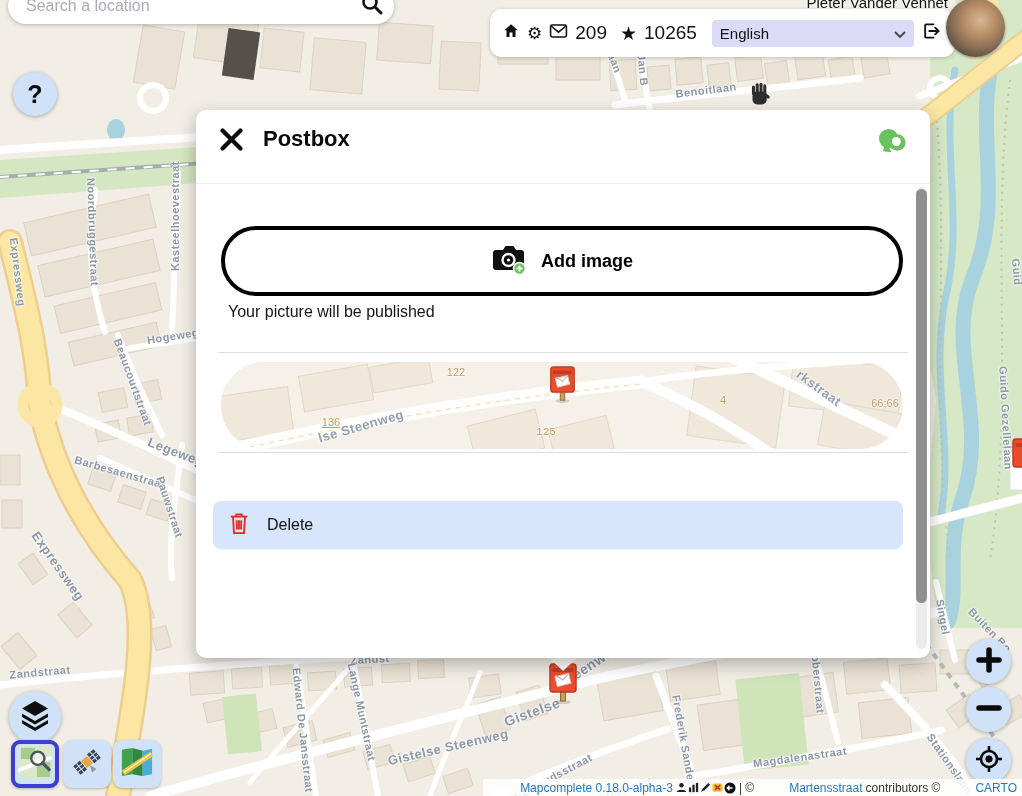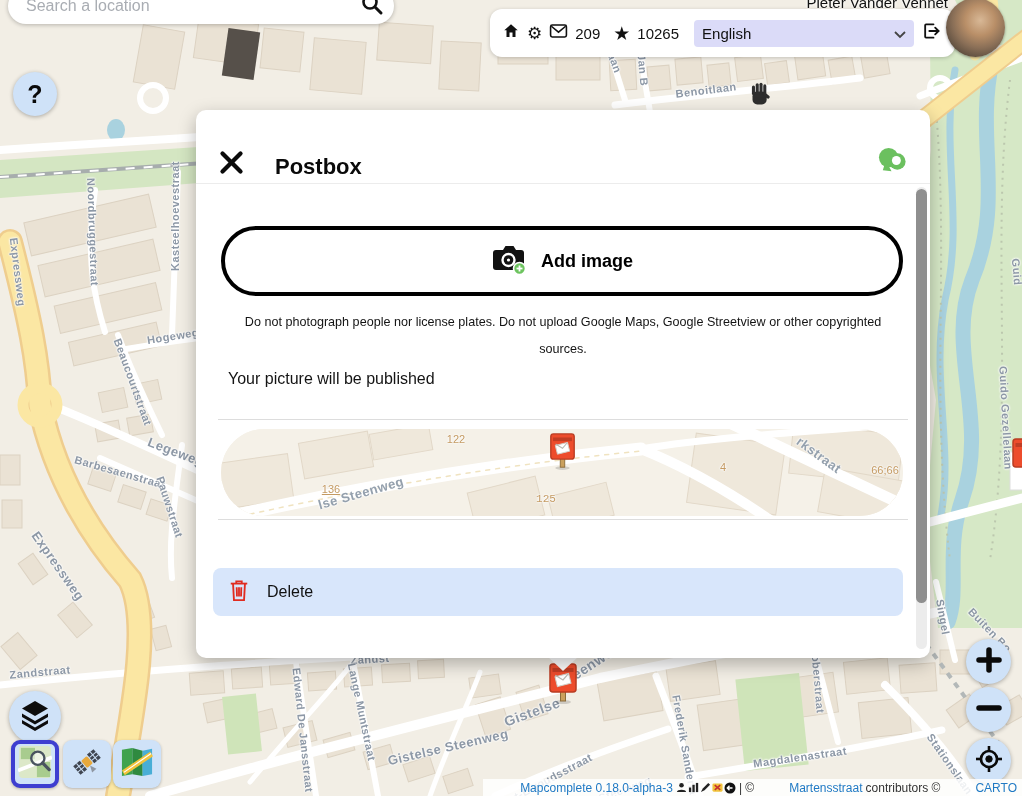--- a/index.html
+++ b/index.html
@@ -33,36 +33,36 @@
   #help-button{position:absolute;left:13px;top:72px;width:44px;height:44px;border-radius:50%;
     background:#cfe2f8;z-index:10;display:flex;align-items:center;justify-content:center;
     font-size:25px;font-weight:bold;color:#0a0a0a;box-shadow:0 1px 4px rgba(0,0,0,.3);cursor:pointer;}
 
   
   #username{position:absolute;right:74px;top:-6px;z-index:11;font-size:15px;color:#111;
     text-shadow:0 0 3px #fff,0 0 3px #fff;white-space:nowrap;}
   #user-bar{position:absolute;left:490px;top:9px;width:465px;height:48px;background:#fff;
     border-radius:12px;z-index:10;display:flex;align-items:center;gap:7px;
     padding:0 14px 0 12px;box-sizing:border-box;box-shadow:0 1px 4px rgba(0,0,0,.2);}
-  .ubar-count{font-size:15px;color:#111;}
+  .ubar-count{font-size:19px;color:#111;}
   .glyph-icon{font-size:17px;color:#111;line-height:1;}
   #language-select{width:250px;height:27px;background:#dbdbf8;border-radius:4px;
     display:flex;align-items:center;padding:0 8px;box-sizing:border-box;font-size:15px;color:#111;
     margin-left:8px;position:relative;cursor:pointer;}
   #language-select .chev{margin-left:auto;color:#444;}
   #avatar{position:absolute;left:946px;top:-2px;width:59px;height:59px;border-radius:50%;z-index:11;
     background:radial-gradient(circle at 58% 38%,#d8b896 0%,#b98f68 30%,#8a6f57 55%,#57493c 80%,#3f362e 100%);
     box-shadow:0 1px 3px rgba(0,0,0,.4);cursor:pointer;}
 
   
   #modal{position:absolute;left:196px;top:110px;width:734px;height:548px;background:#fff;
     border-radius:10px;z-index:20;box-shadow:0 6px 18px rgba(0,0,0,.28);}
   #modal-tail{position:absolute;left:547px;top:656px;width:0;height:0;z-index:19;
     border-left:16px solid transparent;border-right:16px solid transparent;border-top:15px solid #fff;}
-  #modal-header{height:73px;display:flex;align-items:flex-end;padding:3px 22px;gap:30px;box-sizing:border-box;}
+  #modal-header{height:73px;display:flex;align-items:flex-start;padding:16px 22px;gap:18px;box-sizing:border-box;}
   #modal-title{font-size:22px;font-weight:bold;color:#0a0a0a;flex:1;}
   #sheet{position:absolute;top:73px;left:0;right:0;bottom:6px;border-top:1px solid #ececec;overflow:hidden;}
   #scroll-track{position:absolute;right:3px;top:3px;width:11px;height:462px;background:#ececec;border-radius:6px;}
   #scroll-thumb{position:absolute;left:0;top:2px;width:11px;height:414px;background:#8f8f8f;border-radius:6px;}
 
   #add-image-button{margin:42px 27px 0 25px;height:62px;border:4px solid #000;border-radius:40px;
     display:flex;align-items:center;justify-content:center;gap:14px;cursor:pointer;background:#fff;}
   #add-image-label{font-size:18px;font-weight:bold;color:#000;}
   #license-note{margin:13px auto 0;max-width:672px;text-align:center;font-size:12.6px;
     line-height:27px;color:#141414;}
@@ -384,21 +384,20 @@
           <circle cx="17.5" cy="17" r="7.2" fill="#fff"></circle>
           <circle cx="17.5" cy="17" r="4.8" fill="#111"></circle>
           <circle cx="17.5" cy="17" r="1.6" fill="#fff"></circle>
           <circle cx="28.5" cy="25.5" r="6" fill="#6dc45f" stroke="#fff" stroke-width="1.6"></circle>
           <line x1="28.5" y1="22.5" x2="28.5" y2="28.5" stroke="#fff" stroke-width="1.8"></line>
           <line x1="25.5" y1="25.5" x2="31.5" y2="25.5" stroke="#fff" stroke-width="1.8"></line>
         </svg>
       </span>
       <span id="add-image-label">Add image</span>
     </div>
-    <div id="license-note">Do not photograph people nor license plates. Do not upload Google Maps, Google Streetview or other copyrighted sources.</div>
     <div id="publish-row">
       <span id="publish-label">Your picture will be published</span>
     </div>
     <div class="hr" id="hr1"></div>
     <div id="mini-map">
       <svg width="682" height="87" viewBox="0 0 682 87">
         <rect x="0" y="0" width="682" height="87" fill="#f5f1e8"></rect>
         <g fill="#efe8db" stroke="#e2d8c8" stroke-width="1">
           <rect x="-10" y="30" width="80" height="46" transform="rotate(-8 30 53)"></rect>
           <rect x="80" y="8" width="70" height="36" transform="rotate(-10 115 26)"></rect>

